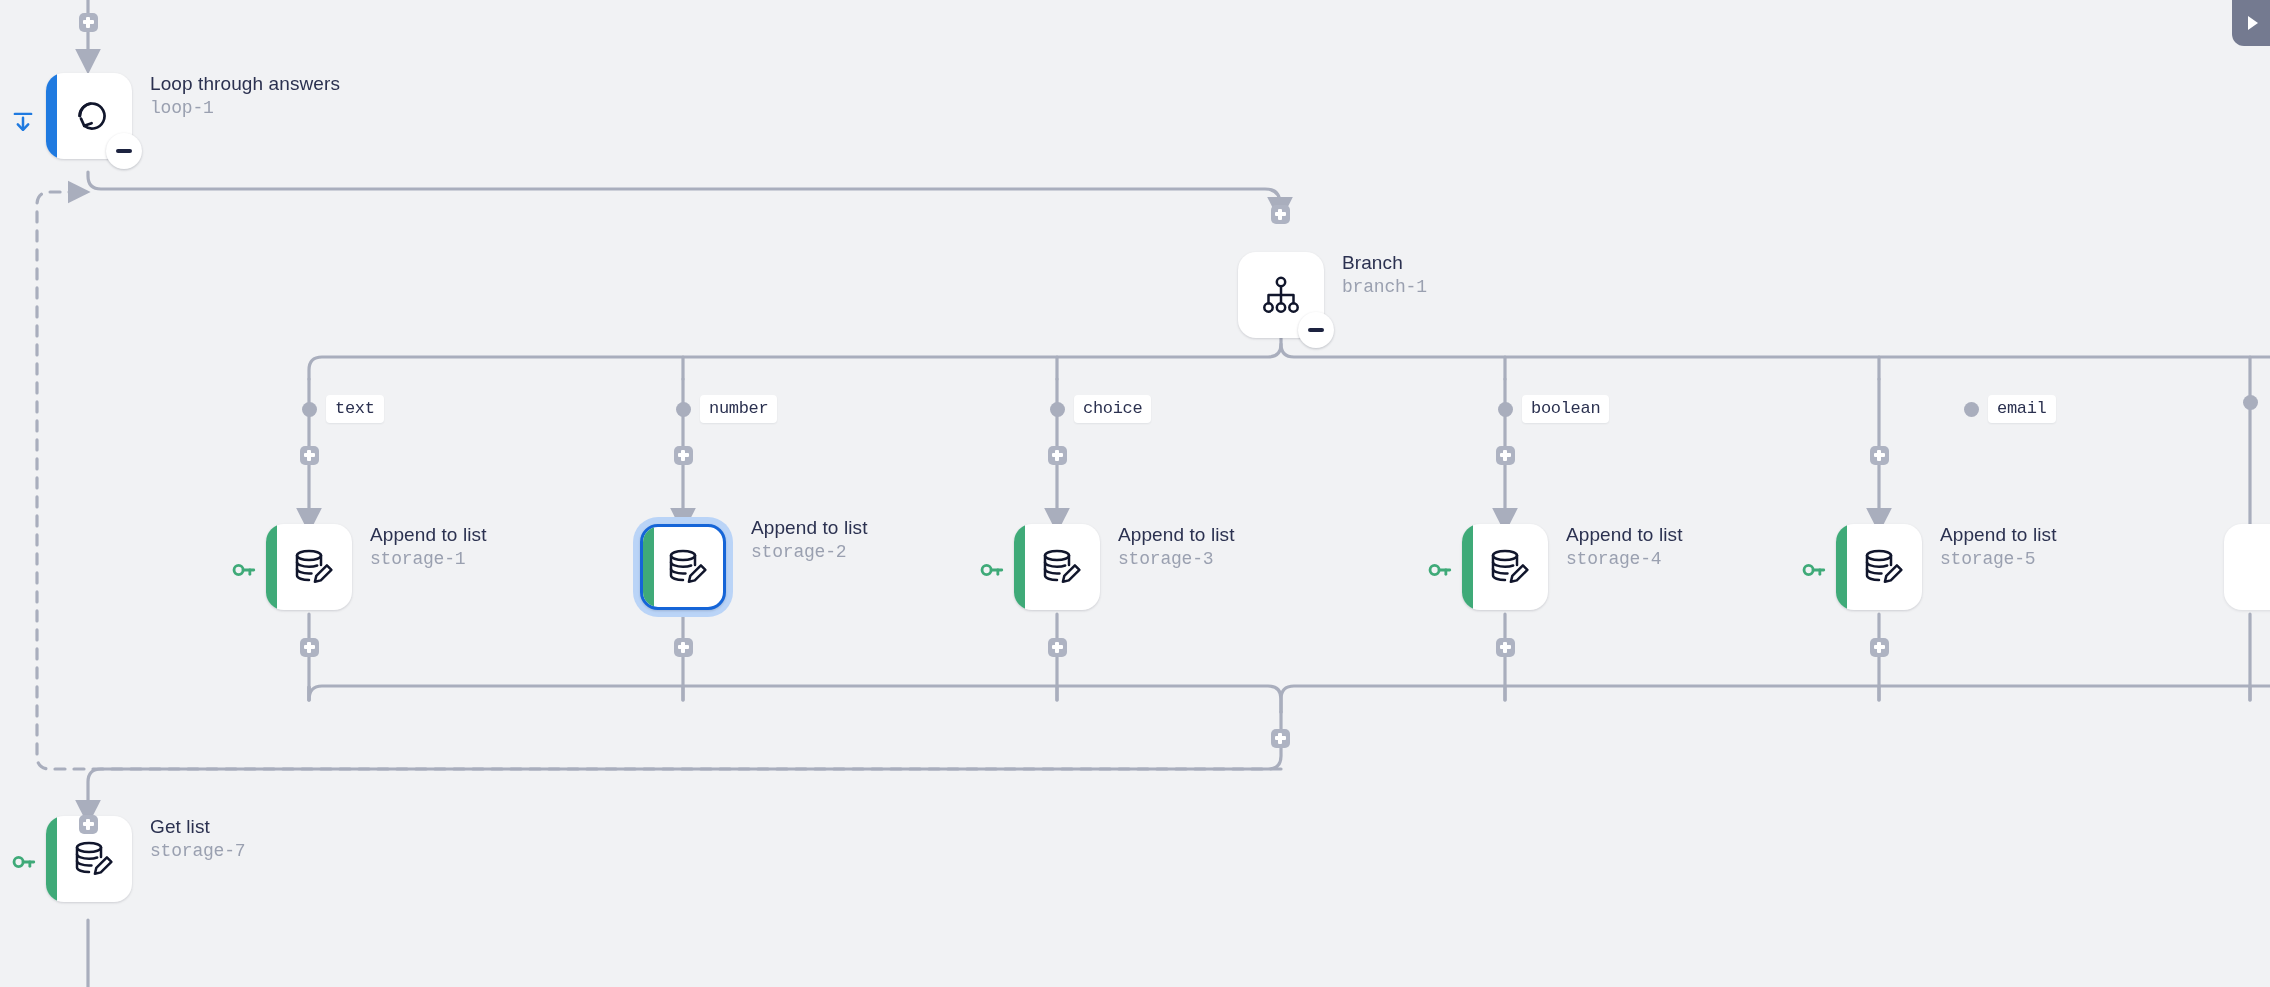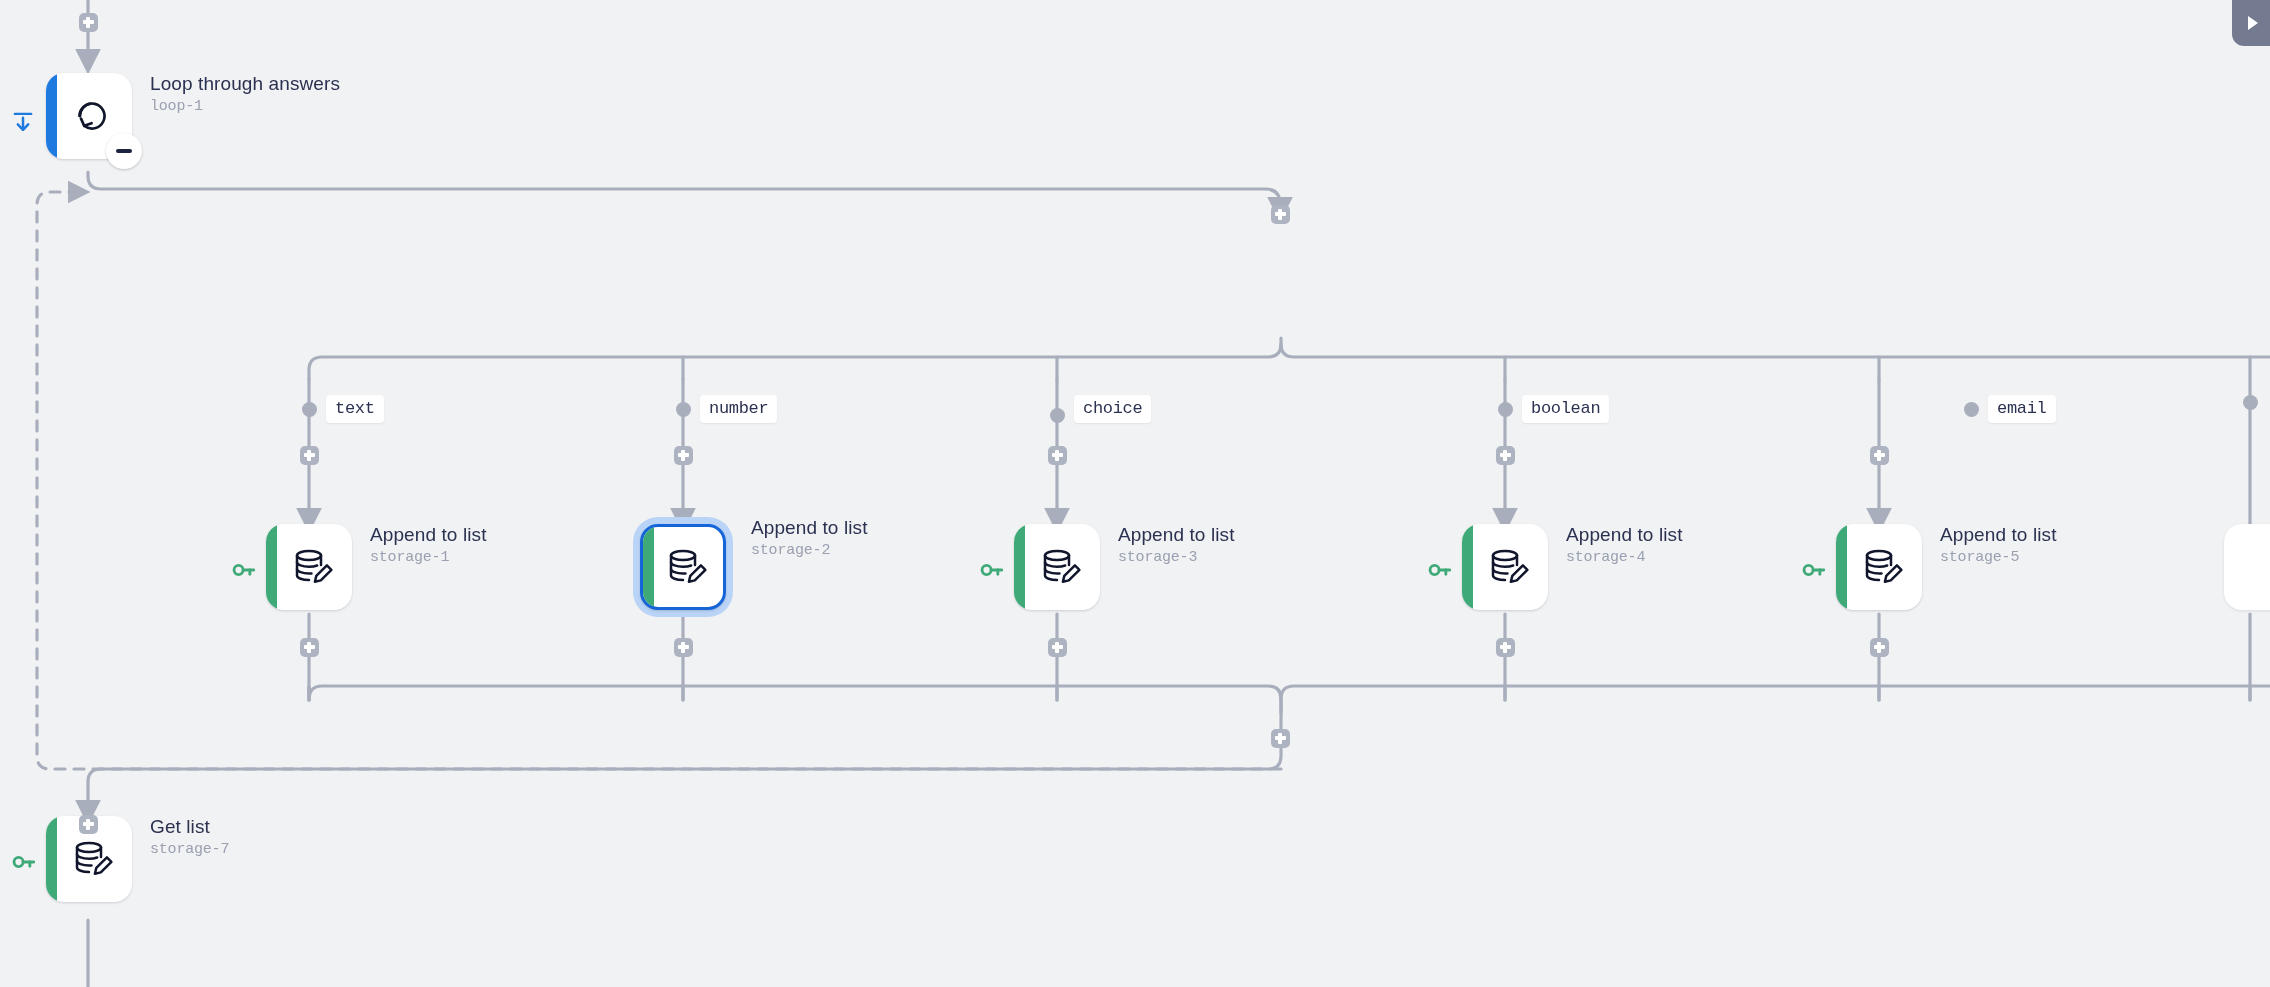--- a/index.html
+++ b/index.html
@@ -69,21 +69,21 @@
     line-height: 1.18;
     white-space: nowrap;
   }
   .labels .title {
     font-size: 19px;
     color: #2b3150;
     font-weight: 400;
     letter-spacing: .1px;
   }
   .labels .sub {
-    font-size: 15px;
+    font-size: 18px;
     color: #9aa0b0;
     font-family: "Liberation Mono", monospace;
     letter-spacing: -.2px;
     margin-top: 3px;
   }
 
   
   .minus-badge {
     position: absolute;
     width: 36px; height: 36px;
@@ -270,21 +270,21 @@
   <div class="plus" style="left:78.5px;  top:814.5px;"></div>
 
   <div class="cond" style="left:302px; top:395px;">
     <span class="dot"></span>
     <span class="pill">text</span>
   </div>
   <div class="cond" style="left:676px; top:395px;">
     <span class="dot"></span>
     <span class="pill">number</span>
   </div>
-  <div class="cond" style="left:1050px; top:395px;align-items:flex-end;">
+  <div class="cond" style="left:1050px; top:395px;">
     <span class="dot"></span>
     <span class="pill">choice</span>
   </div>
   <div class="cond" style="left:1498px; top:395px;justify-content:flex-end;">
     <span class="dot"></span>
     <span class="pill">boolean</span>
   </div>
   <div class="cond" style="left:1964px; top:395px;">
     <span class="dot"></span>
     <span class="pill">email</span>
@@ -317,20 +317,44 @@
       <span class="minus-badge">
         <i></i>
       </span>
     </div>
     <div class="labels">
       <div class="title">Loop through answers</div>
       <div class="sub">loop-1</div>
     </div>
   </div>
 
+  <div class="node" style="left:1238px; top:252px;">
+    <div class="card-wrap">
+      <div class="card">
+        <svg class="glyph" style="margin-left:0;" viewBox="0 0 48 48">
+          <g fill="none" stroke="#11162c" stroke-width="2.5" stroke-linecap="round" stroke-linejoin="round">
+            <circle cx="24" cy="11" r="4.2"></circle>
+            <circle cx="11.5" cy="36.5" r="4.2"></circle>
+            <circle cx="24" cy="36.5" r="4.2"></circle>
+            <circle cx="36.5" cy="36.5" r="4.2"></circle>
+            <path d="M24 15.2 V24"></path>
+            <path d="M11.5 32.3 V24 H36.5 V32.3"></path>
+            <path d="M24 24 V32.3"></path>
+          </g>
+        </svg>
+      </div>
+      <span class="minus-badge">
+        <i></i>
+      </span>
+    </div>
+    <div class="labels">
+      <div class="title">Branch</div>
+      <div class="sub">branch-1</div>
+    </div>
+  </div>
 
   <div class="node" style="left:266px; top:524px;">
     <svg class="key-icon" style="left:-35px; top:33px;" viewBox="0 0 24 24">
       <g fill="none" stroke="#3faa78" stroke-width="2.6" stroke-linecap="round" stroke-linejoin="round">
         <circle cx="7" cy="12" r="4.2"></circle>
         <path d="M11.2 12 H21"></path>
         <path d="M17.4 12 V16"></path>
       </g>
     </svg>
     <div class="card-wrap">

